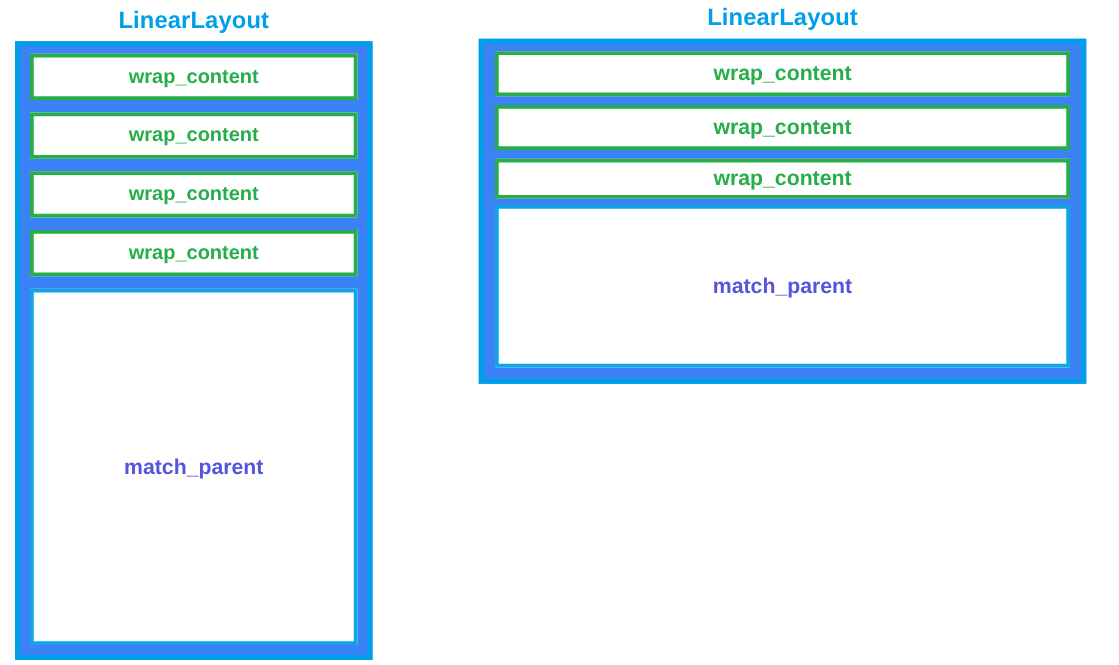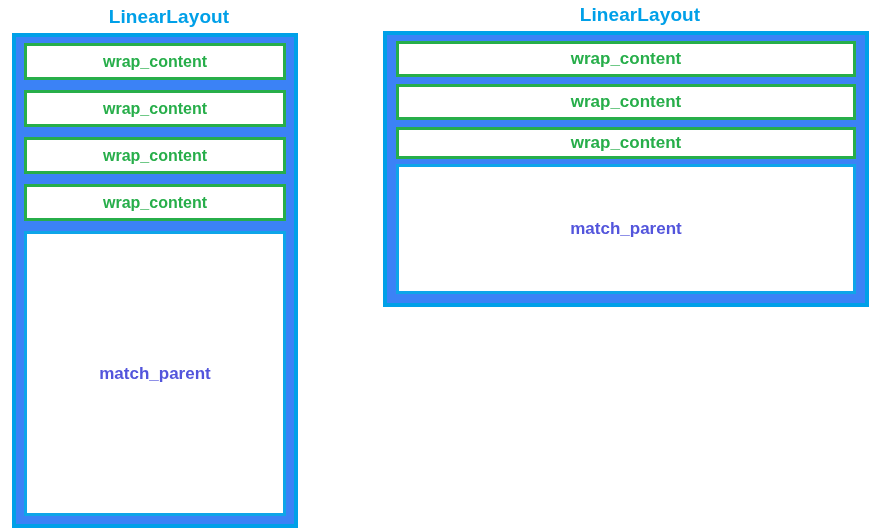--- a/index.html
+++ b/index.html
@@ -11,21 +11,20 @@
     width: 895px;
     height: 532px;
     position: relative;
     overflow: hidden;
     font-family: "Liberation Sans", sans-serif;
   }
 
   
   .panel {
     position: absolute;
-    padding-left: 28px;
   }
 
   .panel-title {
     position: absolute;
     top: 0;
     left: 0;
     width: 100%;
     text-align: center;
     font-size: 19px;
     font-weight: bold;

